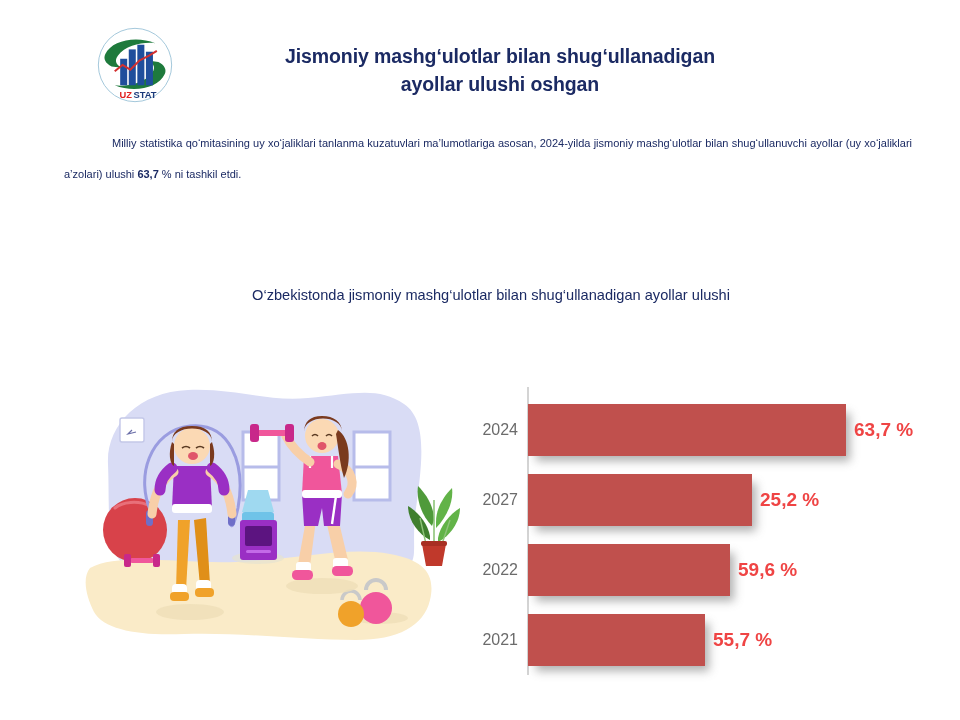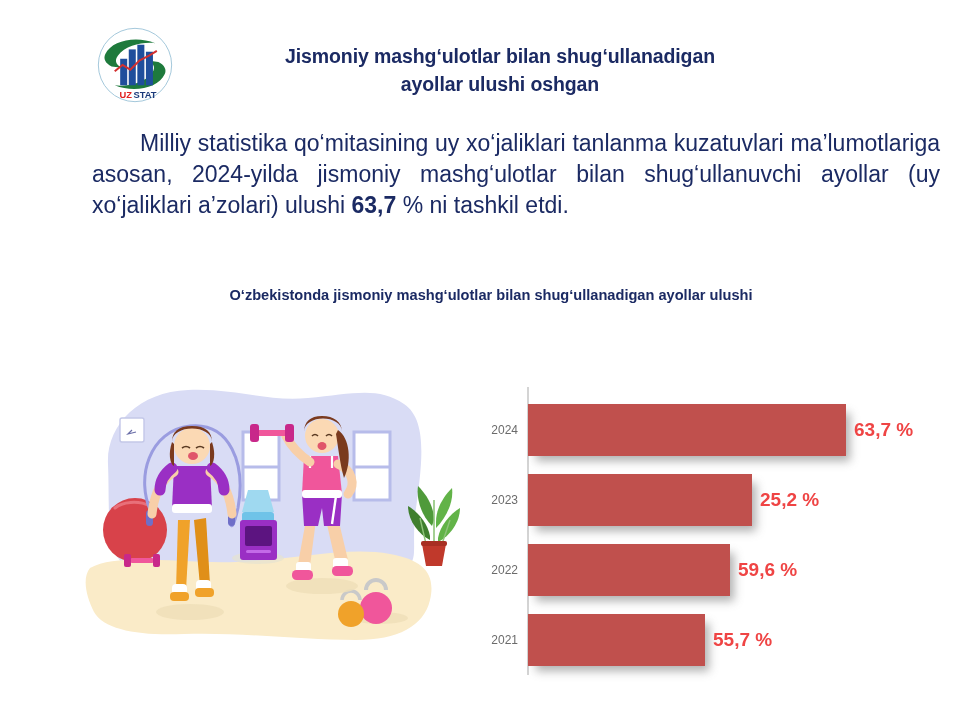--- a/index.html
+++ b/index.html
@@ -32,39 +32,39 @@
     font-weight: bold;
     line-height: 28px;
     color: #1b2a63;
     letter-spacing: -0.1px;
   }
   #headline .ln { display: block; }
 
   
   #body-par {
     position: absolute;
-    left: 92px; top: 128px;
+    left: 64px; top: 128px;
     width: 848px;
-    font-size: 23px;
+    font-size: 11px;
     line-height: 31px;
     color: #1b2a63;
     text-align: justify;
     text-justify: inter-word;
     text-indent: 48px;
   }
   #body-par b { font-weight: bold; }
 
   
   #chart-caption {
     position: absolute;
     left: 96px; top: 283px;
     width: 790px;
     text-align: center;
     font-size: 14.6px;
-    font-weight: bold;
+    font-weight: normal;
     line-height: 24px;
     color: #1b2a63;
   }
   #chart-caption .ln { display: block; }
 
   
   #illustration {
     position: absolute;
     left: 60px; top: 368px;
     width: 420px; height: 304px;
@@ -93,21 +93,21 @@
   .bar-row[data-idx="2"] { top: 160px; }
   .bar-row[data-idx="3"] { top: 230px; }
 
   .year-label {
     position: absolute;
     left: 0; top: 0;
     width: 56px; height: 52px;
     display: flex;
     align-items: center;
     justify-content: flex-end;
-    font-size: 12px;
+    font-size: 16px;
     color: #6b6b6b;
   }
   .bar {
     position: absolute;
     left: 66px; top: 0;
     height: 52px;
     background: #c0504d;
     box-shadow: 6px 7px 9px -2px rgba(90,90,90,0.48);
   }
   .bar-value {
@@ -290,21 +290,21 @@
   <div id="chart">
     <div id="axis-line"></div>
 
     <div class="bar-row" data-idx="0">
       <div class="year-label">2024</div>
       <div class="bar" style="width:318px"></div>
       <div class="bar-value" style="left:392px">63,7 %</div>
     </div>
 
     <div class="bar-row" data-idx="1">
-      <div class="year-label">2023</div>
+      <div class="year-label">2027</div>
       <div class="bar" style="width:224px"></div>
       <div class="bar-value" style="left:298px">25,2 %</div>
     </div>
 
     <div class="bar-row" data-idx="2">
       <div class="year-label">2022</div>
       <div class="bar" style="width:202px"></div>
       <div class="bar-value" style="left:276px">59,6 %</div>
     </div>
 

